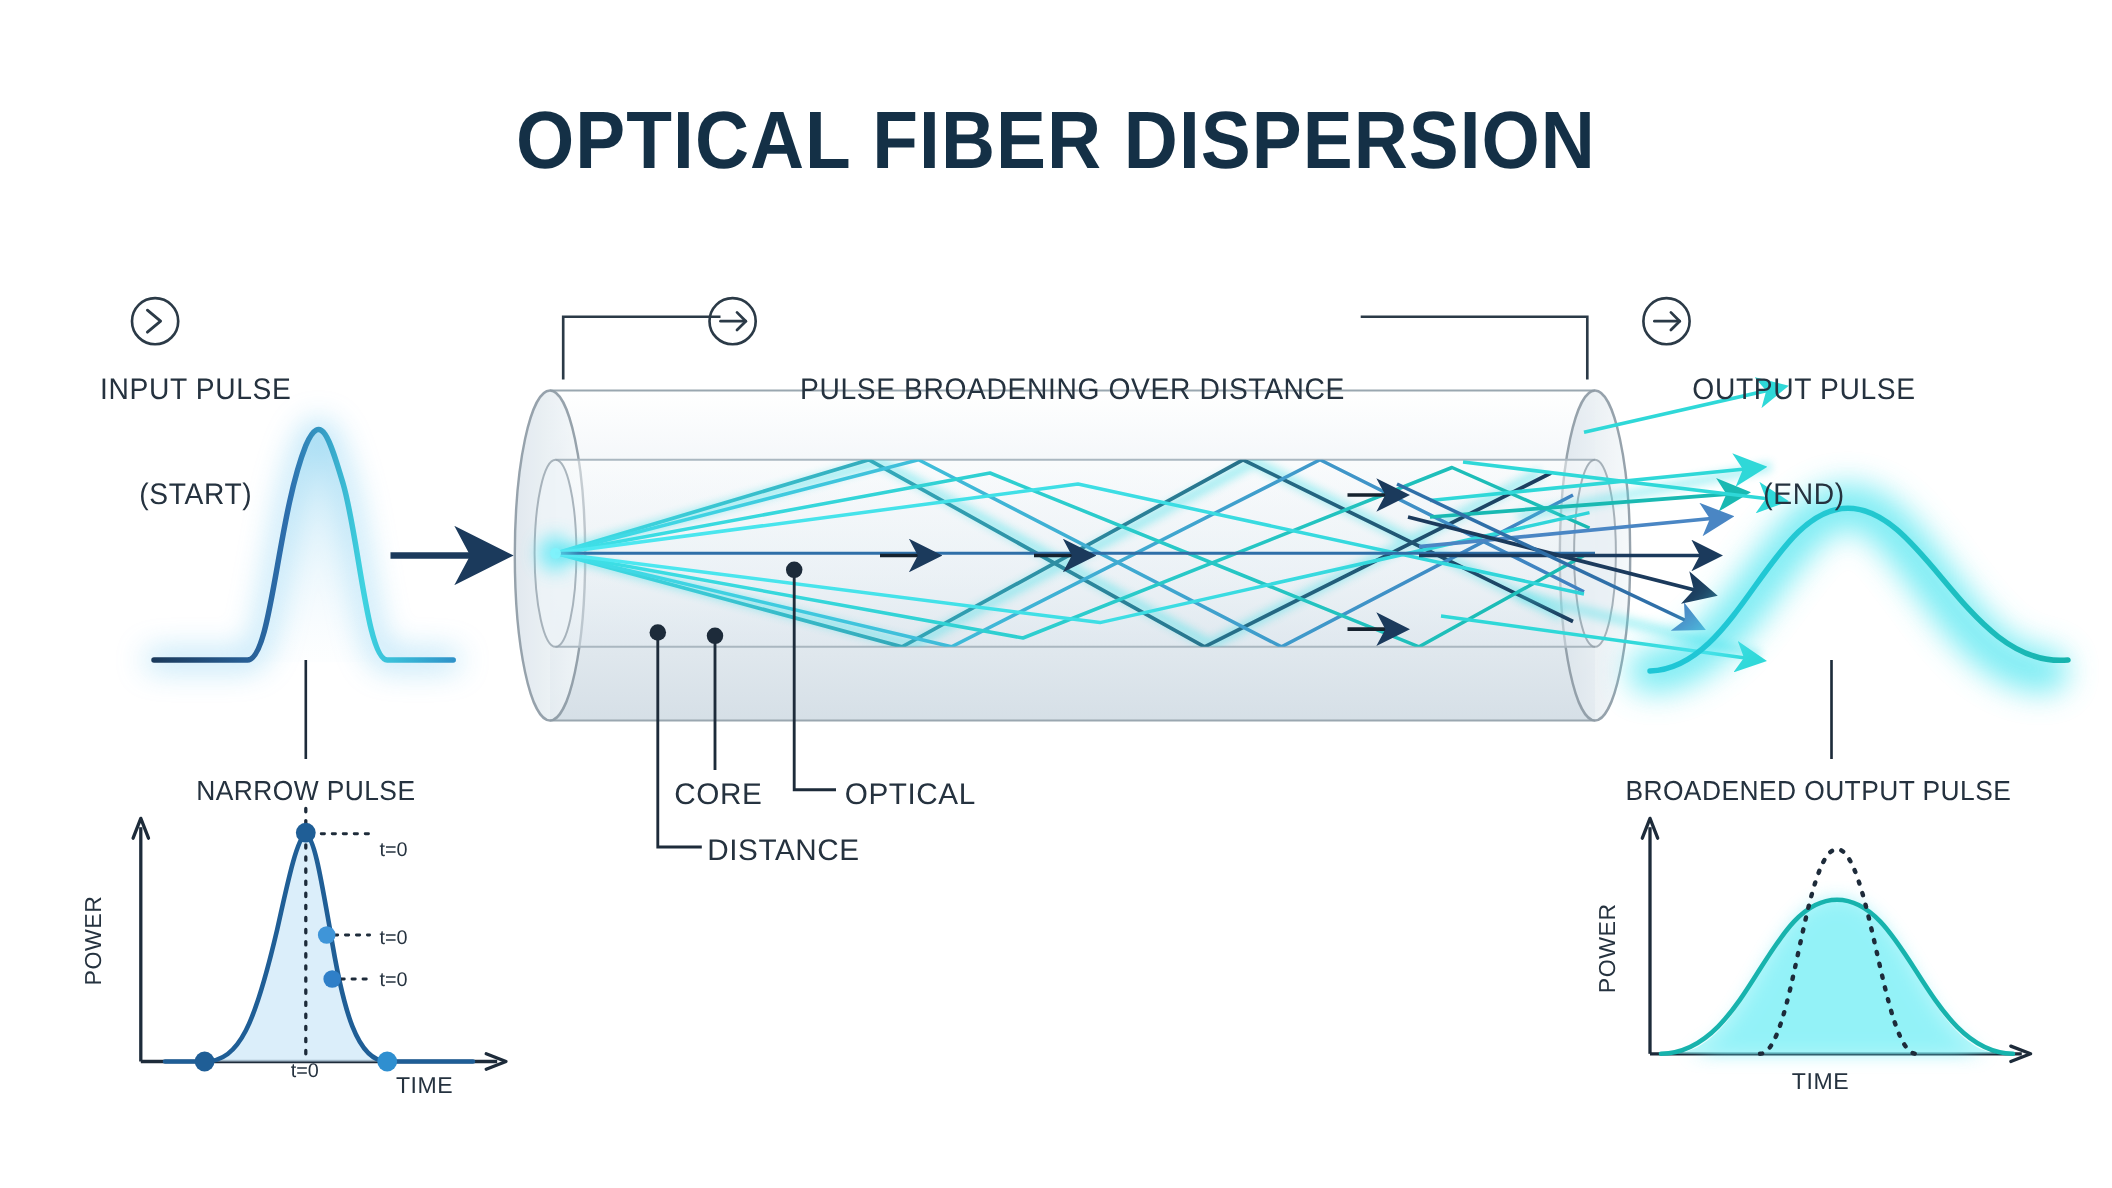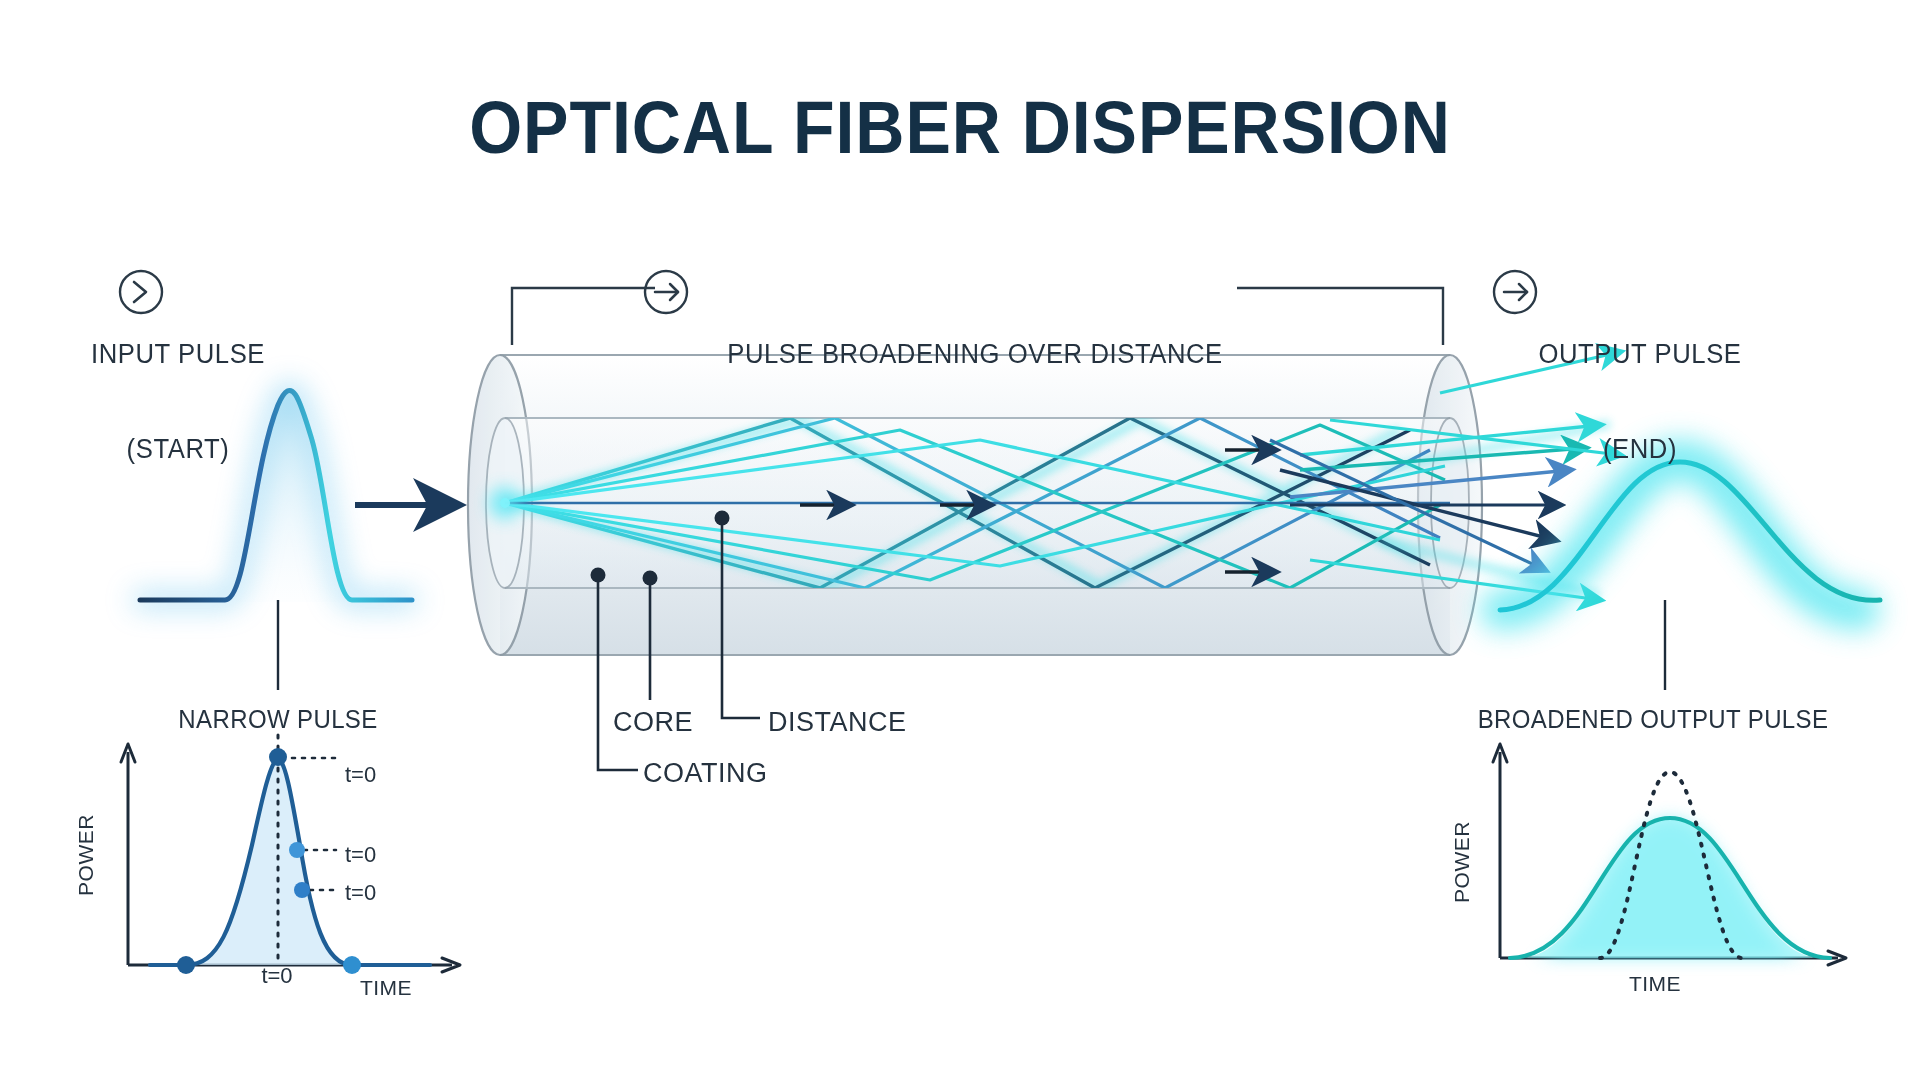--- a/index.html
+++ b/index.html
@@ -55,21 +55,21 @@
   .axis-lbl{
     font-size:21px;letter-spacing:.5px;color:#25323f;
     font-family:"Liberation Sans Narrow","Liberation Sans",sans-serif;
   }
   .ax-pow-l{left:86px;top:855px;transform:translate(-50%,-50%) rotate(-90deg);}
   .ax-pow-r{left:1462px;top:862px;transform:translate(-50%,-50%) rotate(-90deg);}
   .ax-time-l{left:386px;top:976px;transform:translateX(-50%);}
   .ax-time-r{left:1655px;top:972px;transform:translateX(-50%);}
 
   .t0{
-    font-size:22px;color:#25323f;letter-spacing:0px;
+    font-size:18px;color:#25323f;letter-spacing:0px;
     font-family:"Liberation Sans Narrow","Liberation Sans",sans-serif;
   }
   .t0-a{left:345px;top:762px;}
   .t0-b{left:345px;top:842px;}
   .t0-c{left:345px;top:880px;}
   .t0-axis{left:277px;top:963px;transform:translateX(-50%);}
 </style>
 </head>
 <body>
 
@@ -330,22 +330,22 @@
   <div class="txt hdr hdr-mid">
     <div>PULSE BROADENING OVER DISTANCE</div>
   </div>
 
   <div class="txt hdr hdr-right">
     <div>OUTPUT PULSE</div>
     <div>(END)</div>
   </div>
 
   <div class="txt part-label lbl-core">CORE</div>
-  <div class="txt part-label lbl-clad">DISTANCE</div>
-  <div class="txt part-label lbl-coat">COATING</div>
+  <div class="txt part-label lbl-clad">OPTICAL</div>
+  <div class="txt part-label lbl-coat">DISTANCE</div>
 
   <div class="txt chart-title ct-left">NARROW PULSE</div>
   <div class="txt chart-title ct-right">BROADENED OUTPUT PULSE</div>
 
   <div class="txt axis-lbl ax-pow-l">POWER</div>
   <div class="txt axis-lbl ax-time-l">TIME</div>
   <div class="txt axis-lbl ax-pow-r">POWER</div>
   <div class="txt axis-lbl ax-time-r">TIME</div>
 
   <div class="txt t0 t0-a">t=0</div>

